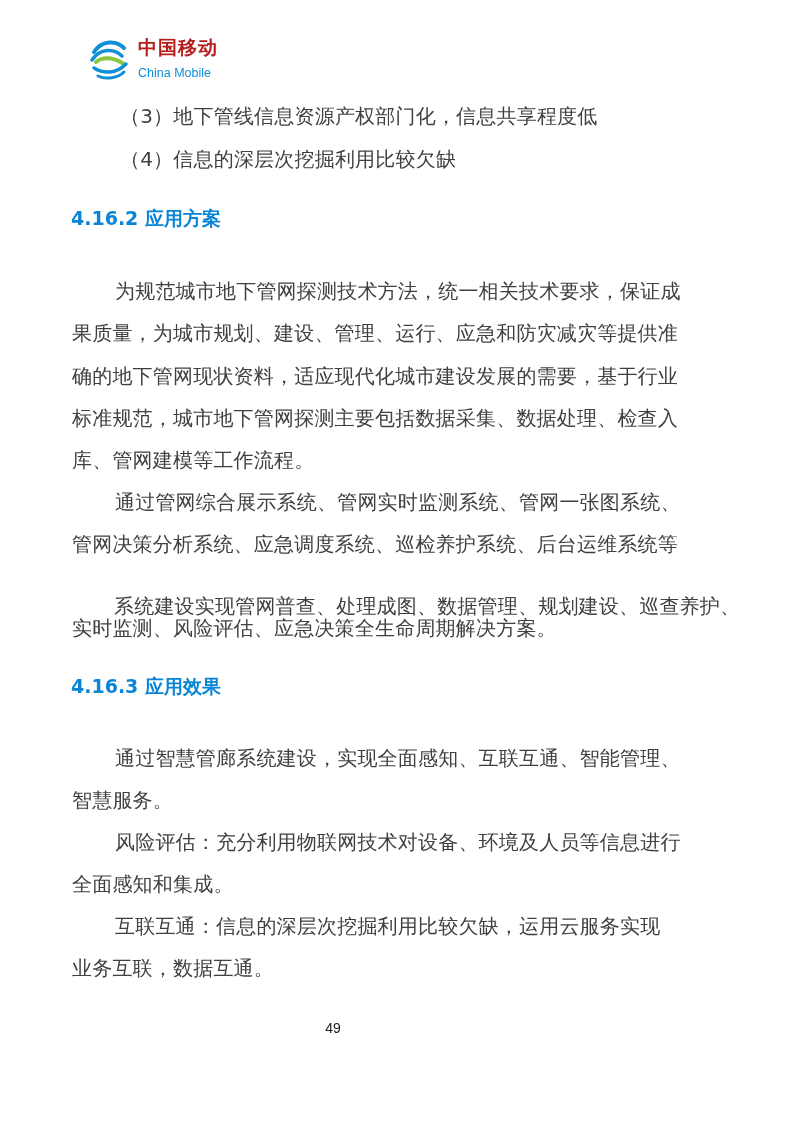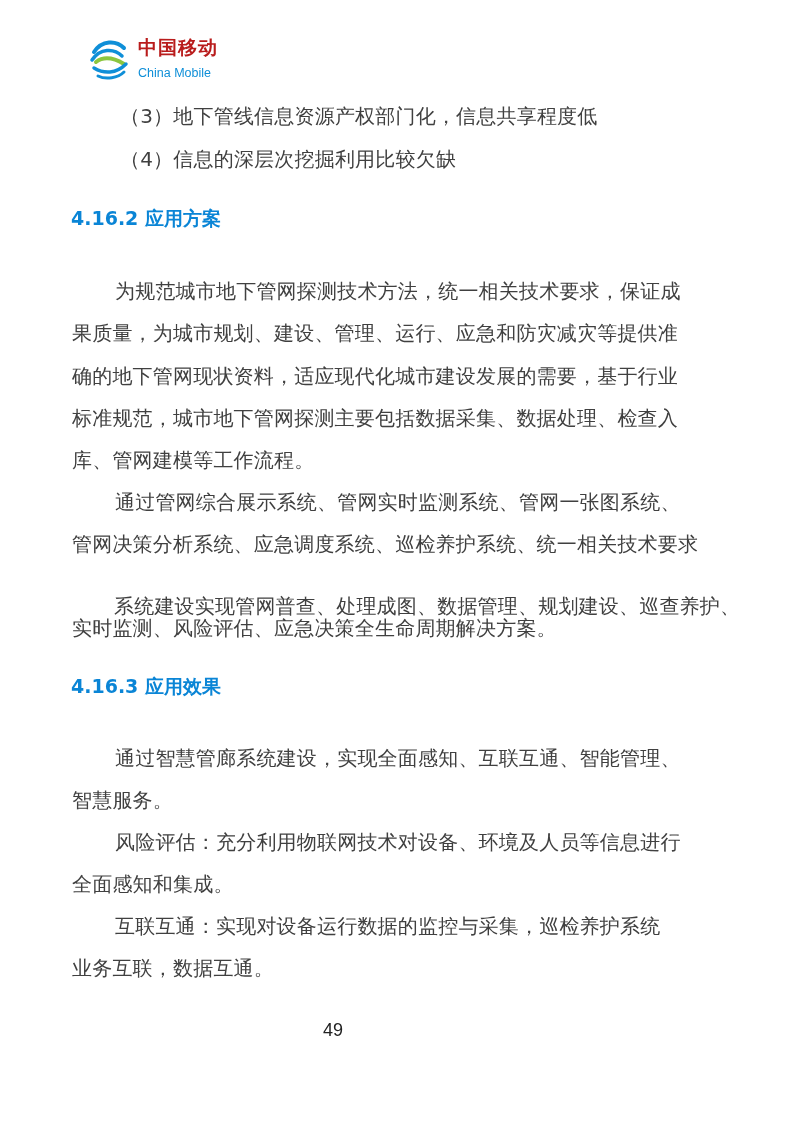--- a/index.html
+++ b/index.html
@@ -7,21 +7,21 @@
          font-family: "DejaVu Sans", sans-serif; color: #404040; }
   .logo { position: absolute; left: 86px; top: 36px; display: flex; align-items: center; }
   .logo svg { width: 46px; height: 46px; }
   .logo-text { margin-left: 6px; line-height: 1; }
   .logo-cn { color: #b91c1c; font-size: 19px; font-weight: bold; letter-spacing: 1px; }
   .logo-en { color: #0f8fd8; font-size: 12.5px; margin-top: 10px; font-family: "Liberation Sans", sans-serif; }
   .line { position: absolute; font-size: 20px; white-space: nowrap; letter-spacing: 0.2px; }
   .heading { position: absolute; left: 71px; font-size: 19px; font-weight: bold; color: #0a85d6;
              font-family: "DejaVu Sans", sans-serif; }
   .page-num { position: absolute; top: 1020px; left: 0; width: 666px; text-align: center;
-              font-size: 18px; color: #222; font-family: "Liberation Sans", sans-serif; }
+              font-size: 14px; color: #222; font-family: "Liberation Sans", sans-serif; }
 </style>
 </head>
 <body>
 
 <div class="logo">
   <svg viewBox="0 0 46 46">
     <g fill="none" stroke-linecap="round">
       <path d="M8 16 C16 4, 30 4, 38 12" stroke="#0f8fd8" stroke-width="4"></path>
       <path d="M6 24 C14 12, 28 12, 36 20" stroke="#0f8fd8" stroke-width="3.5"></path>
       <path d="M10 26 C18 20, 28 22, 38 28" stroke="#8cc63f" stroke-width="4"></path>
@@ -40,28 +40,28 @@
 
 <div class="heading" style="top:206px;">4.16.2  应用方案</div>
 
 <div class="line" style="left:115px; top:278px;font-family:Liberation Serif, serif;">为规范城市地下管网探测技术方法，统一相关技术要求，保证成</div>
 <div class="line" style="left:72px; top:320px;">果质量，为城市规划、建设、管理、运行、应急和防灾减灾等提供准</div>
 <div class="line" style="left:72px; top:363px;">确的地下管网现状资料，适应现代化城市建设发展的需要，基于行业</div>
 <div class="line" style="left:72px; top:405px;">标准规范，城市地下管网探测主要包括数据采集、数据处理、检查入</div>
 <div class="line" style="left:72px; top:447px;">库、管网建模等工作流程。</div>
 
 <div class="line" style="left:115px; top:489px;">通过管网综合展示系统、管网实时监测系统、管网一张图系统、</div>
-<div class="line" style="left:72px; top:531px;">管网决策分析系统、应急调度系统、巡检养护系统、统一相关技术要求</div>
+<div class="line" style="left:72px; top:531px;">管网决策分析系统、应急调度系统、巡检养护系统、后台运维系统等</div>
 <div class="line" style="left:72px; top:593px;margin-left:42px;">系统建设实现管网普查、处理成图、数据管理、规划建设、巡查养护、</div>
 <div class="line" style="left:72px; top:615px;">实时监测、风险评估、应急决策全生命周期解决方案。</div>
 
 <div class="heading" style="top:674px;">4.16.3  应用效果</div>
 
 <div class="line" style="left:115px; top:745px;">通过智慧管廊系统建设，实现全面感知、互联互通、智能管理、</div>
 <div class="line" style="left:72px; top:787px;">智慧服务。</div>
 
 <div class="line" style="left:115px; top:829px;">风险评估：充分利用物联网技术对设备、环境及人员等信息进行</div>
 <div class="line" style="left:72px; top:871px;">全面感知和集成。</div>
 
-<div class="line" style="left:115px; top:913px;">互联互通：实现对设备运行数据的监控与采集，巡检养护系统</div>
+<div class="line" style="left:115px; top:913px;">互联互通：信息的深层次挖掘利用比较欠缺，运用云服务实现</div>
 <div class="line" style="left:72px; top:955px;">业务互联，数据互通。</div>
 
 <div class="page-num">49</div>
 
 </body></html>

